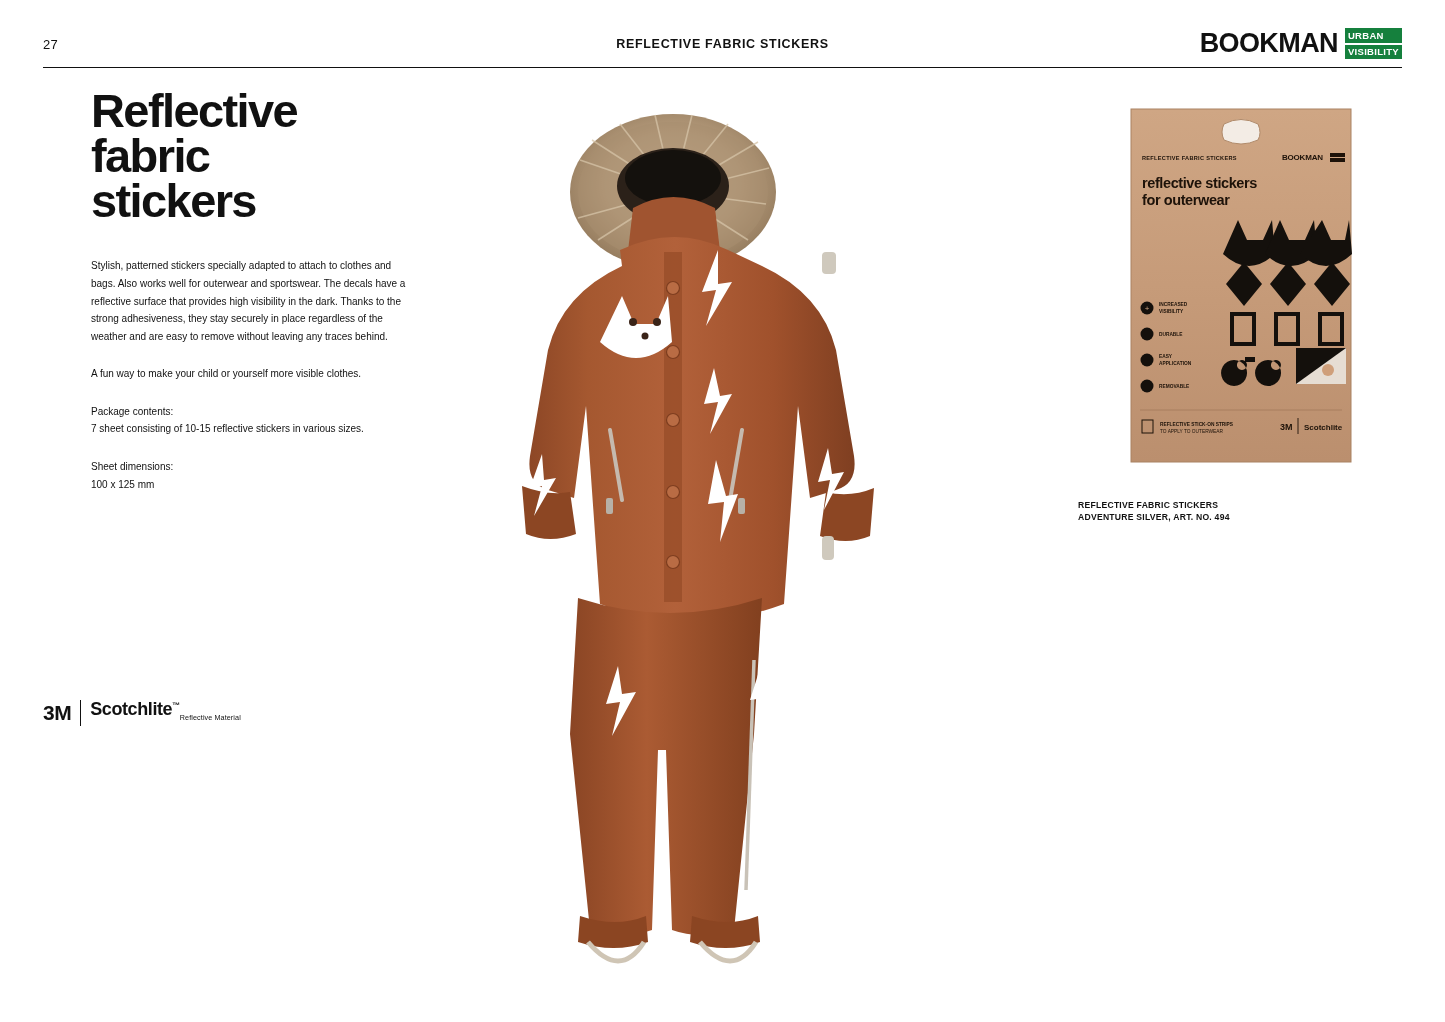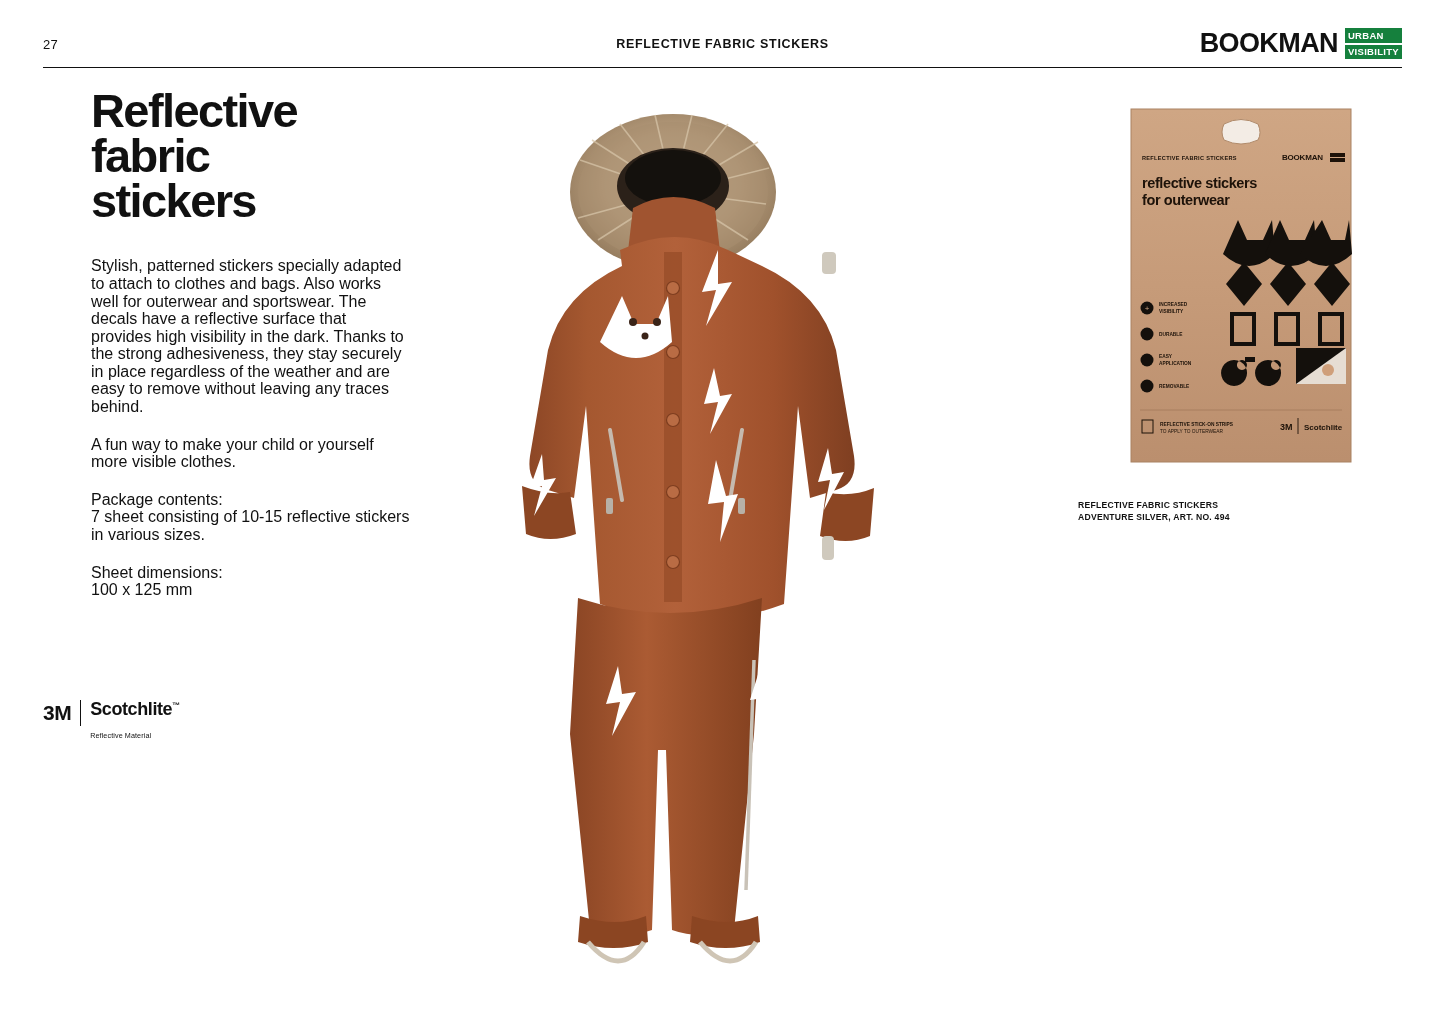--- a/index.html
+++ b/index.html
@@ -95,21 +95,21 @@
   .doc-title {
     font-size: 47px;
     line-height: 0.96;
     font-weight: bold;
     letter-spacing: -1.6px;
     margin: 0 0 34px 0;
     color: #111;
     white-space: pre-line;
   }
   .body-par {
-    font-size: 16px;
+    font-size: 10px;
     line-height: 17.6px;
     color: #111;
     margin: 0 0 20px 0;
     max-width: 320px;
     white-space: pre-line;
   }
 
   
   .scotchlite {
     position: absolute;
@@ -127,21 +127,21 @@
     color: #111;
     padding-top: 2px;
   }
   .scotchlite .divider {
     width: 1px;
     height: 26px;
     background: #111;
   }
   .scotchlite .names {
     display: flex;
-    flex-direction: column;
+    flex-direction: row;
     line-height: 1;
   }
   .scotchlite .sname {
     font-size: 18px;
     font-weight: bold;
     letter-spacing: -0.4px;
     color: #111;
   }
   .scotchlite .sname sup {
     font-size: 8px;

